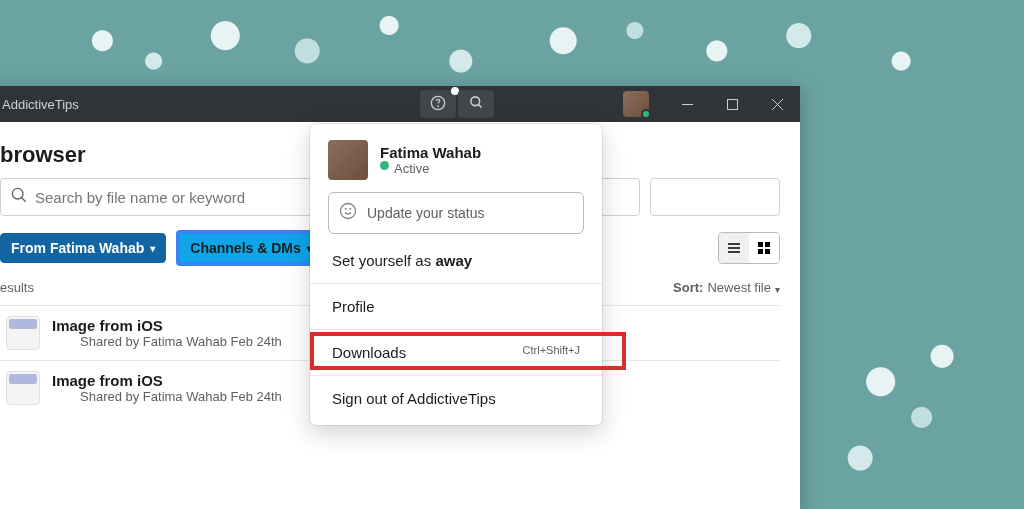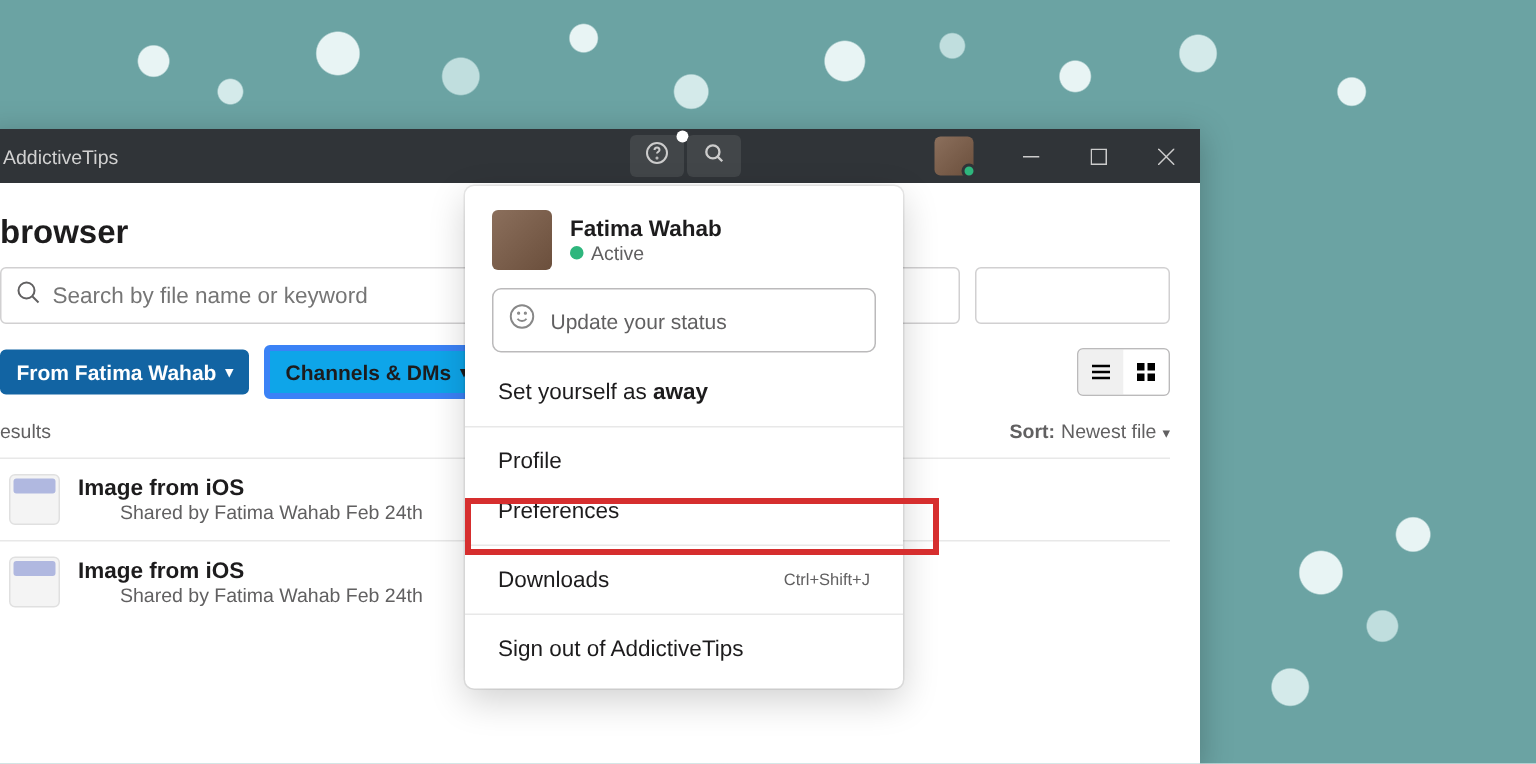--- a/index.html
+++ b/index.html
@@ -57,26 +57,26 @@
     .result-item { display: flex; align-items: center; gap: 12px; padding: 10px 6px; border-top: 1px solid #e8e8e8; }
     .thumb { width: 34px; height: 34px; border-radius: 4px; background: #f4f4f4; border: 1px solid #e0e0e0; position: relative; overflow: hidden; }
     .thumb::after { content: ''; position: absolute; top: 2px; left: 2px; right: 2px; height: 10px; background: #4a5fc4; opacity: 0.4; border-radius: 2px; }
     .result-title { font-size: 15px; font-weight: 700; color: #1d1c1d; }
     .result-sub { font-size: 13px; color: #616061; margin-left: 28px; }
 
     .profile-menu { position: absolute; left: 320px; top: 38px; width: 292px; background: #fff; border-radius: 6px; box-shadow: 0 0 0 1px rgba(0,0,0,0.08), 0 8px 24px rgba(0,0,0,0.18); padding: 16px 0 10px; z-index: 50; }
     .pm-header { display: flex; align-items: center; gap: 12px; padding: 0 18px 12px; }
     .pm-avatar { width: 40px; height: 40px; border-radius: 4px; background: linear-gradient(135deg, #8b6f5c 0%, #6b4f3c 100%); }
     .pm-name { font-size: 15px; font-weight: 800; color: #1d1c1d; }
-    .pm-status { font-size: 13px; color: #616061; display: flex; align-items: center; gap: 5px; }
+    .pm-status { font-size: 13px; color: #616061; display: flex; align-items: flex-start; gap: 5px; }
     .pm-status-dot { width: 9px; height: 9px; border-radius: 50%; background: #2eb67d; display: inline-block; }
     .pm-status-input { margin: 0 18px 10px; border: 1px solid #bbbabb; border-radius: 6px; padding: 9px 10px; display: flex; align-items: center; gap: 10px; cursor: pointer; }
     .pm-status-input .emoji { color: #888; }
     .pm-status-input .ph { color: #616061; font-size: 14px; }
-    .pm-item { padding: 8px 22px; font-size: 15px; color: #1d1c1d; cursor: pointer; display: flex; align-items: center; justify-content: space-between; }
+    .pm-item { padding: 8px 22px; font-size: 15px; color: #1d1c1d; cursor: pointer; display: flex; justify-content: space-between; }
     .pm-item .shortcut { font-size: 11px; color: #616061; }
     .pm-sep { height: 1px; background: #e8e8e8; margin: 6px 0; }
     .pm-highlight { position: absolute; left: 320px; top: 246px; width: 316px; height: 38px; border: 4px solid #d62e2e; z-index: 60; pointer-events: none; }
     .away-bold { font-weight: 700; }
   </style>
 </head>
 <body>
 
 <div class="wallpaper"></div>
 
@@ -222,23 +222,20 @@
       </span>
       <span class="ph">Update your status</span>
     </div>
     <div class="pm-item">
       <span><span>Set yourself as </span><span class="away-bold">away</span></span>
     </div>
     <div class="pm-sep"></div>
     <div class="pm-item">
       <span>Profile</span>
     </div>
-    <div class="pm-item">
-      <span>Preferences</span>
-    </div>
     <div class="pm-sep"></div>
     <div class="pm-item">
       <span>Downloads</span>
       <span class="shortcut">Ctrl+Shift+J</span>
     </div>
     <div class="pm-sep"></div>
     <div class="pm-item">
       <span>Sign out of AddictiveTips</span>
     </div>
   </div>

